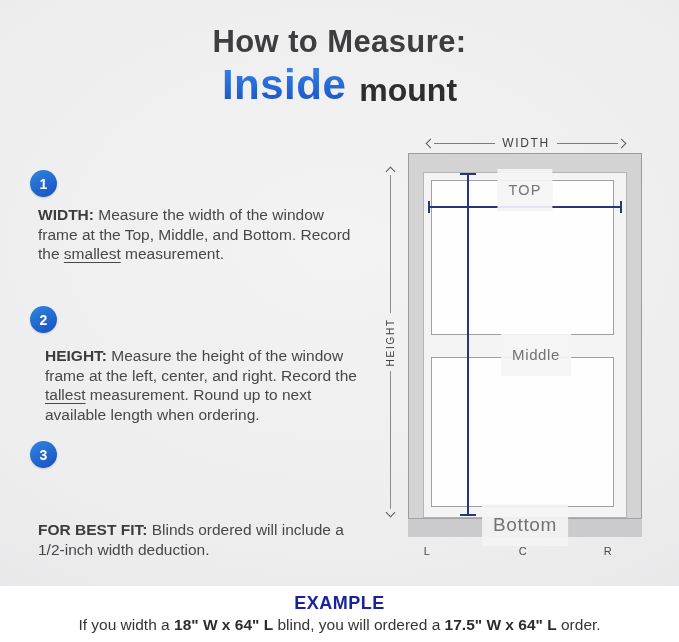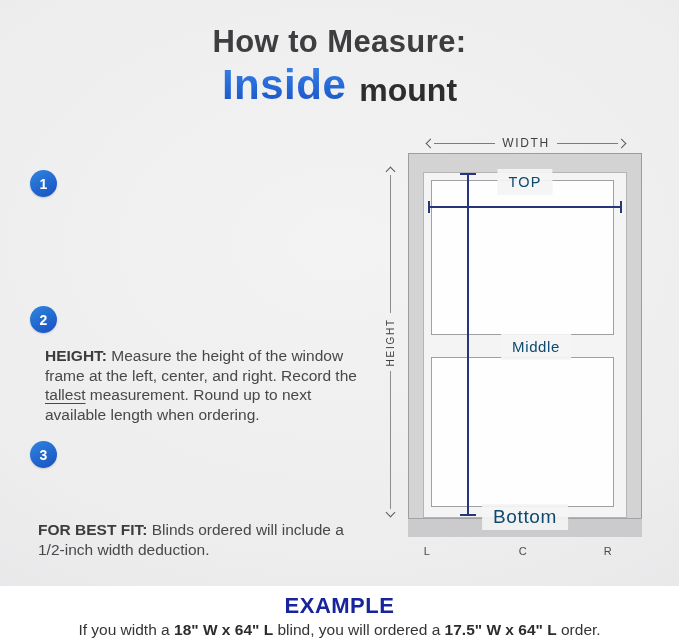--- a/index.html
+++ b/index.html
@@ -70,51 +70,52 @@
   
   .vmeasure{position:absolute;left:467px;top:173px;width:2px;height:343px;background:#28357b;}
   .vmeasure::before,.vmeasure::after{content:"";position:absolute;left:-7px;width:16px;height:2px;background:#28357b;}
   .vmeasure::before{top:0;} .vmeasure::after{bottom:0;}
   .hmeasure{position:absolute;left:428px;top:206px;width:194px;height:2px;background:#28357b;}
   .hmeasure::before,.hmeasure::after{content:"";position:absolute;top:-5px;width:2px;height:12px;background:#28357b;}
   .hmeasure::before{left:0;} .hmeasure::after{right:0;}
 
   
   .chip{position:absolute;transform:translateX(-50%);
-    background:rgba(244,244,245,0.92);padding:4px 11px;line-height:18px;
-    color:#0c4a6e;white-space:nowrap;}
+    background:rgba(244,244,245,0.92);padding:12px 11px;line-height:18px;
+    color:#737373;white-space:nowrap;}
   .chip-top{left:525px;top:169px;font-size:14.5px;letter-spacing:1.2px;}
   .chip-middle{left:536px;top:334px;font-size:15px;letter-spacing:0.6px;}
   .chip-bottom{left:525px;top:504px;font-size:19px;letter-spacing:0.6px;}
 
   .tick{position:absolute;top:545px;transform:translateX(-50%);
     font-size:11px;color:#4a4a4c;letter-spacing:0.5px;}
   .tick-l{left:427px;} .tick-c{left:523px;} .tick-r{left:608px;}
 
   
   .example-strip{position:absolute;left:0;top:586px;width:679px;height:56px;
     background:#ffffff;text-align:center;}
-  .example-heading{margin-top:7px;font-size:22px;font-weight:700;color:#17249c;letter-spacing:0.5px;}
+  .example-heading{margin-top:7px;font-size:18px;font-weight:700;color:#17249c;letter-spacing:0.5px;}
   .example-body{margin-top:2px;font-size:15.5px;color:#353537;}
   .example-body .p-bold{color:#2c2c2e;}
 </style>
 </head>
 <body>
 
 <div class="canvas">
 
   <div class="title-block">
     <div class="title-line1">How to Measure:</div>
     <div class="title-line2">
       <span class="title-highlight">Inside</span>
       <span class="title-rest">mount</span>
     </div>
   </div>
 
   <div class="step-circle c1">1</div>
+  <div class="step-text t1"><span class="p-bold">WIDTH:</span><span class="p-normal"> Measure the width of the window frame at the Top, Middle, and Bottom. Record the </span><span class="p-underline">smallest</span><span class="p-normal"> measurement.</span></div>
 
   <div class="step-circle c2">2</div>
   <div class="step-text t2"><span class="p-bold">HEIGHT:</span><span class="p-normal"> Measure the height of the window frame at the left, center, and right. Record the </span><span class="p-underline">tallest</span><span class="p-normal"> measurement. Round up to next available length when ordering.</span></div>
 
   <div class="step-circle c3">3</div>
   <div class="step-text t3"><span class="p-bold">FOR BEST FIT:</span><span class="p-normal"> Blinds ordered will include a 1/2-inch width deduction.</span></div>
 
   <div class="h-arrow">
     <span class="head-l"></span>
     <span class="aline"></span>

